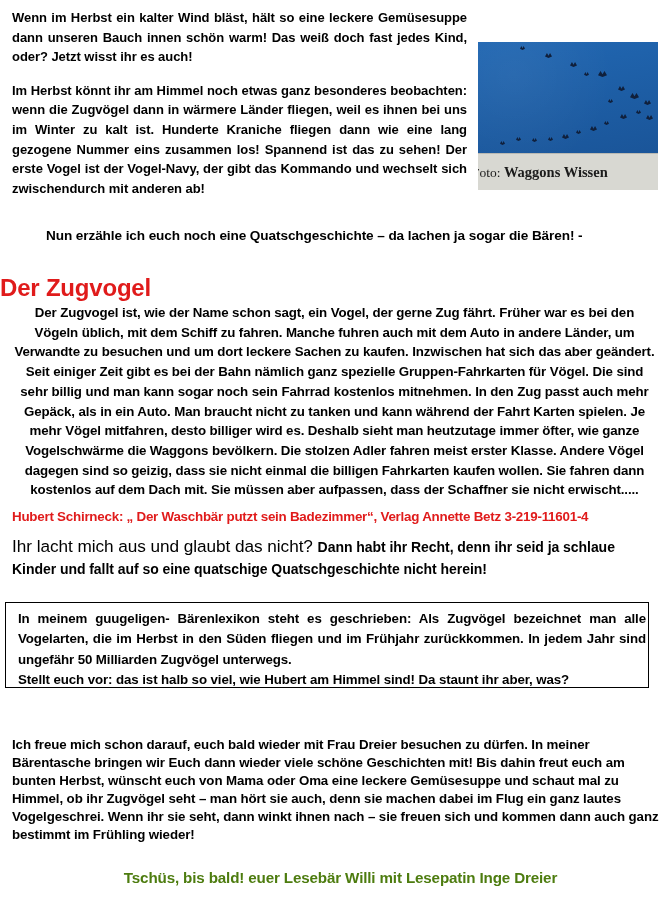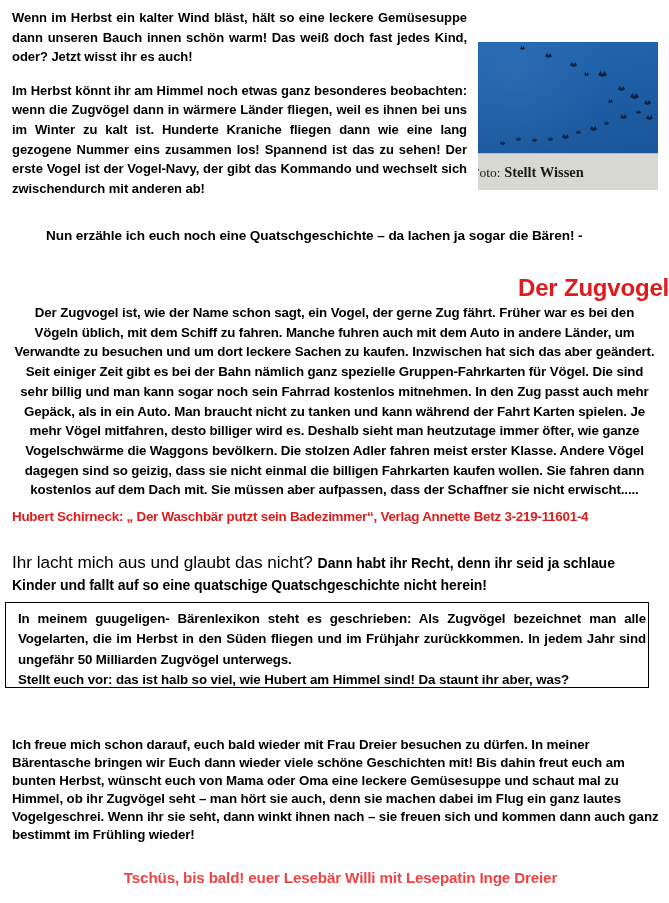--- a/index.html
+++ b/index.html
@@ -104,21 +104,21 @@
     letter-spacing: -0.1px;
     text-align: center;
   }
 
   
   .story-title {
     position: absolute;
     left: 0;
     top: 258px;
     width: 669px;
-    text-align: right;
+    text-align: left;
     font-size: 24px;
     font-weight: bold;
     color: #e01b1b;
     letter-spacing: -0.2px;
   }
 
   
   .story-body {
     position: absolute;
     left: 12px;
@@ -143,21 +143,20 @@
   }
 
   
   .laugh-para {
     position: absolute;
     left: 12px;
     top: 535px;
     width: 648px;
     line-height: 22px;
     letter-spacing: -0.05px;
-    margin-top: 16px;
   }
   .laugh-big {
     font-size: 17.2px;
     font-weight: normal;
   }
   .laugh-small {
     font-size: 14px;
     font-weight: bold;
   }
 
@@ -201,21 +200,21 @@
   .signoff {
     position: absolute;
     left: 0;
     top: 869px;
     width: 669px;
     text-align: center;
     padding-left: 12px;
     box-sizing: border-box;
     font-size: 15.2px;
     font-weight: bold;
-    color: #ef4444;
+    color: #4d7c0f;
     letter-spacing: -0.15px;
   }
 </style>
 </head>
 <body>
 
 <div class="page">
 
   <div class="intro-col">
     <p class="intro-para">Wenn im Herbst ein kalter Wind bläst, hält so eine leckere Gemüsesuppe dann unseren Bauch innen schön warm! Das weiß doch fast jedes Kind, oder? Jetzt wisst ihr es auch!</p>
@@ -241,21 +240,21 @@
       <span class="bird" style="left:84px;  top:92px;"></span>
       <span class="bird sm" style="left:70px;  top:95px;"></span>
       <span class="bird sm" style="left:54px;  top:96px;"></span>
       <span class="bird sm" style="left:38px;  top:95px;"></span>
       <span class="bird sm" style="left:22px;  top:99px;"></span>
       <span class="bird sm" style="left:130px; top:57px;"></span>
     </div>
     <div class="photo-caption-band">
       <div class="photo-caption">
         <span class="cap-lead">Foto:</span>
-        <span>Stellt Wissen</span>
+        <span>Waggons Wissen</span>
       </div>
     </div>
   </div>
 
   <div class="quatsch-line">Nun erzähle ich euch noch eine Quatschgeschichte – da lachen ja sogar die Bären!  -</div>
 
   <h1 class="story-title">Der Zugvogel</h1>
 
   <div class="story-body">Der Zugvogel ist, wie der Name schon sagt, ein Vogel, der gerne Zug fährt. Früher war es bei den Vögeln üblich, mit dem Schiff zu fahren. Manche fuhren auch mit dem Auto in andere Länder, um Verwandte zu besuchen und um dort leckere Sachen zu kaufen. Inzwischen hat sich das aber geändert. Seit einiger Zeit gibt es bei der Bahn nämlich ganz spezielle Gruppen-Fahrkarten für Vögel. Die sind sehr billig und man kann sogar noch sein Fahrrad kostenlos mitnehmen. In den Zug passt auch mehr Gepäck, als in ein Auto. Man braucht nicht zu tanken und kann während der Fahrt Karten spielen. Je mehr Vögel mitfahren, desto billiger wird es. Deshalb sieht man heutzutage immer öfter, wie ganze Vogelschwärme die Waggons bevölkern. Die stolzen Adler fahren meist erster Klasse. Andere Vögel dagegen sind so geizig, dass sie nicht einmal die billigen Fahrkarten kaufen wollen. Sie fahren dann kostenlos auf dem Dach mit. Sie müssen aber aufpassen, dass der Schaffner sie nicht erwischt.....</div>
 

